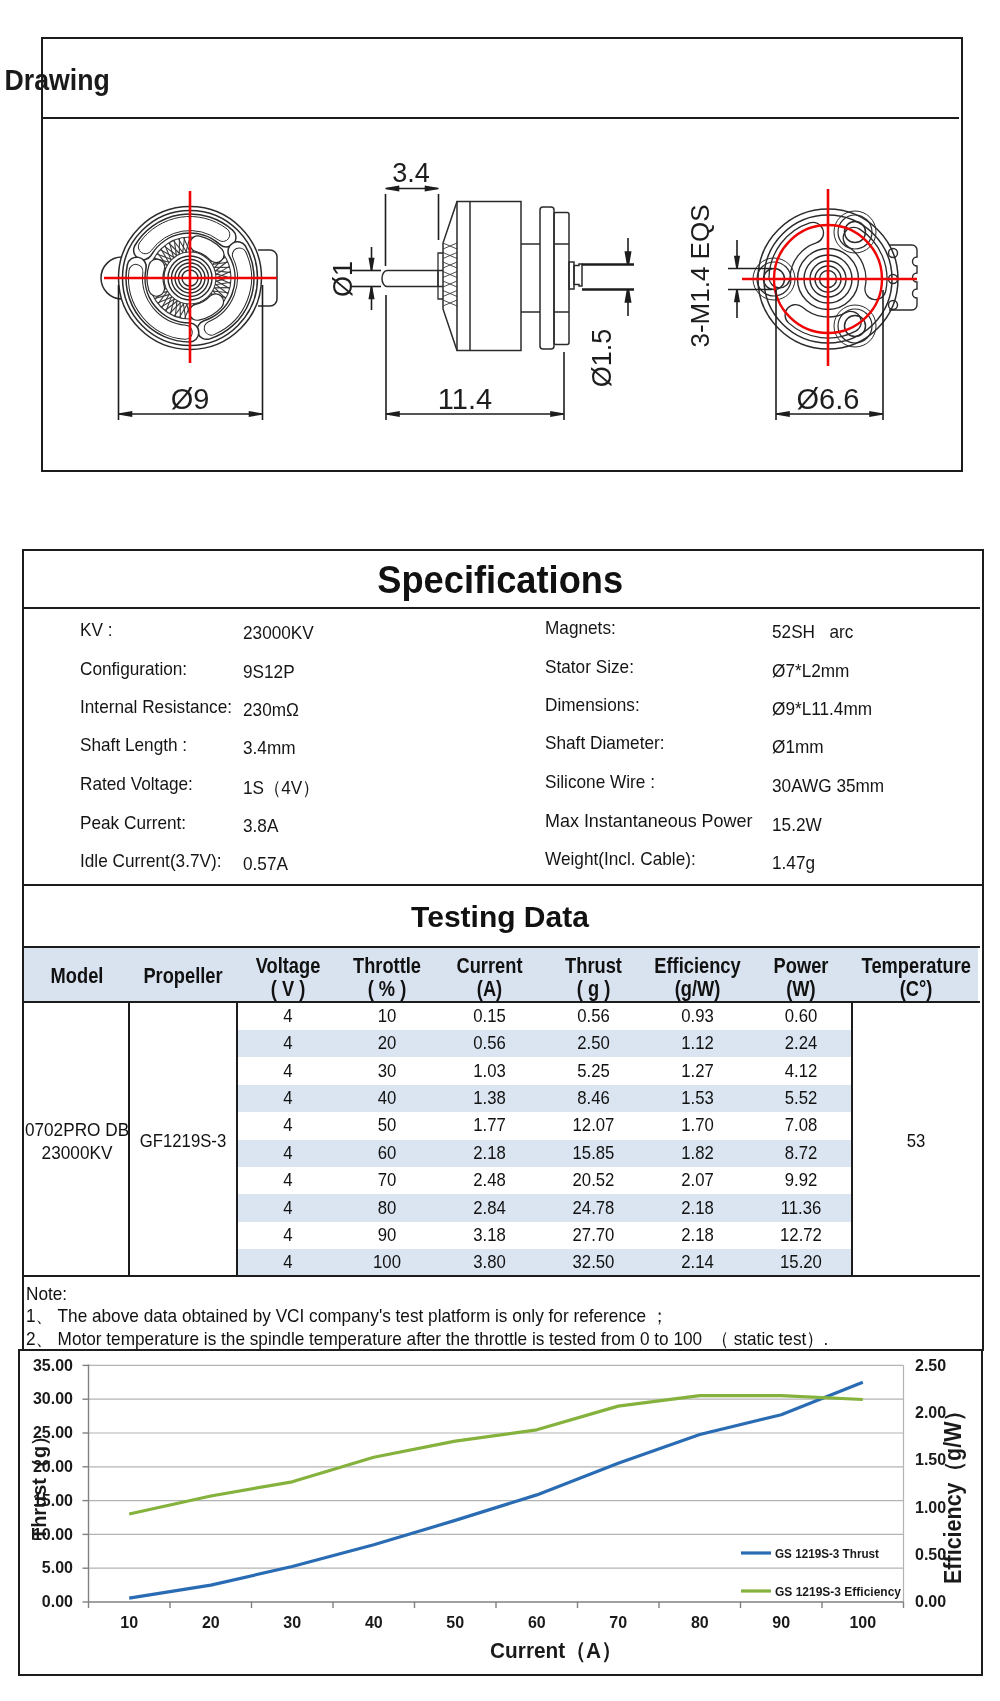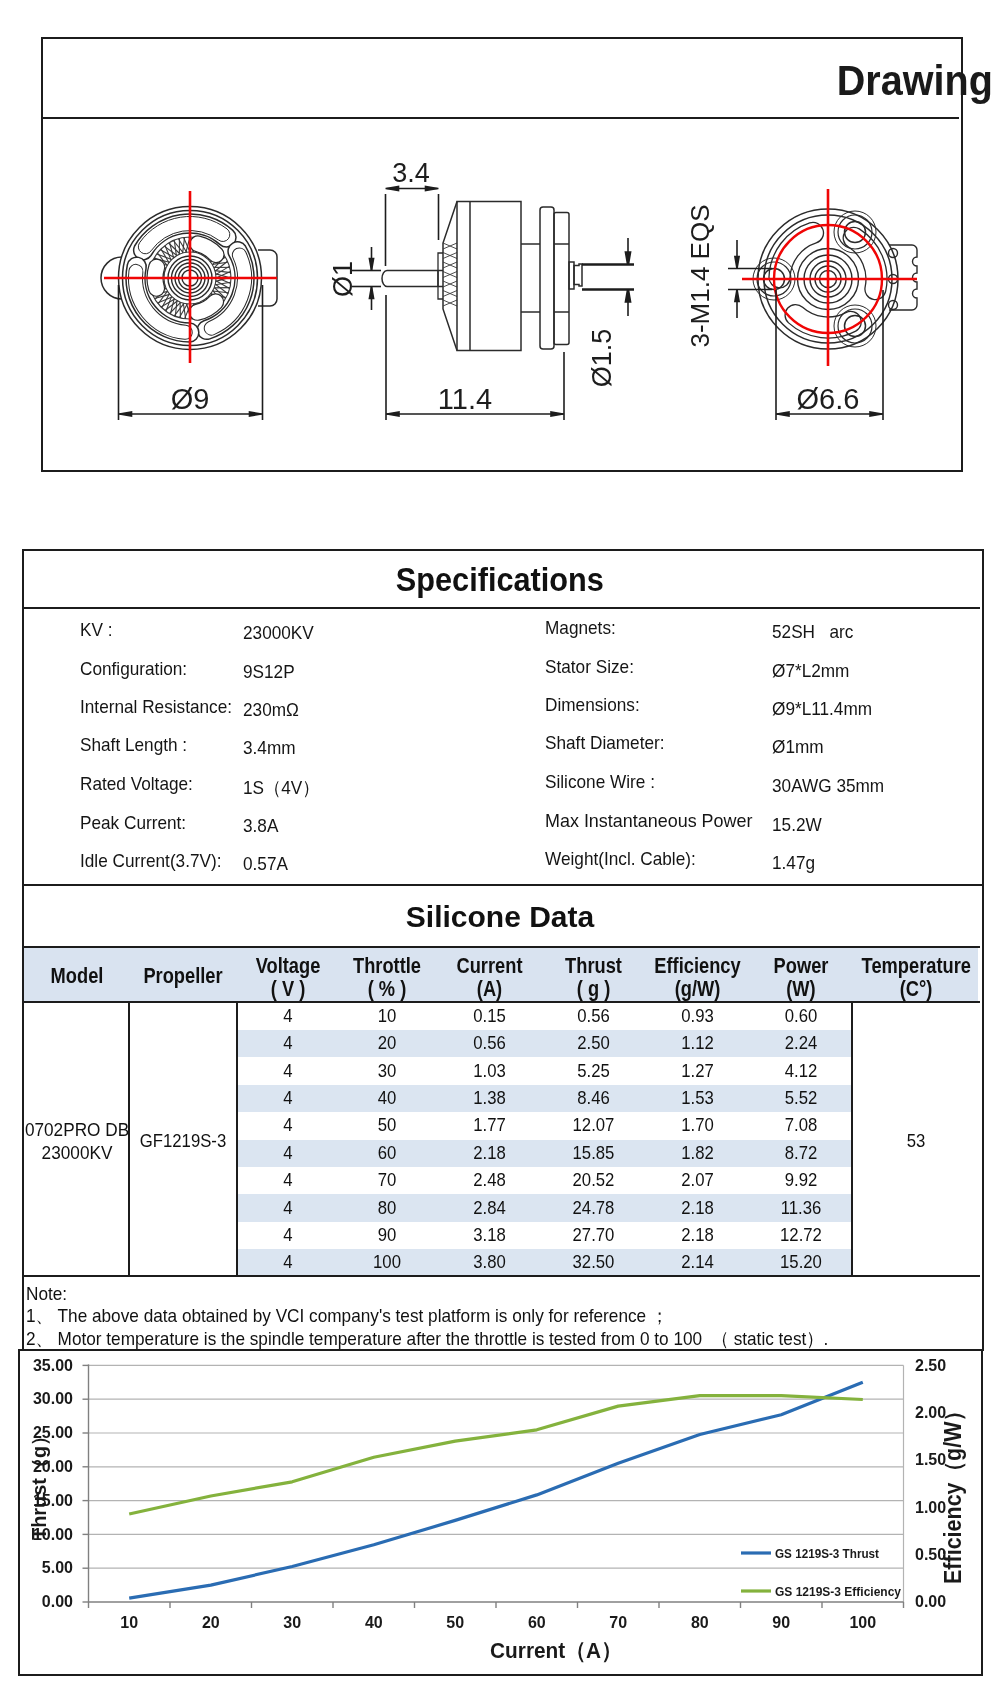--- a/index.html
+++ b/index.html
@@ -10,21 +10,21 @@
   .ctrl{transform:translateY(-50%) scaleX(0.93);transform-origin:0 50%;white-space:nowrap;font-size:18.5px;}
   .ctrx{transform:translateY(-50%) scaleX(0.88);white-space:nowrap;}
   .ctrh{transform:translateY(-50%) scaleX(0.85);white-space:nowrap;}
 </style>
 </head>
 <body>
 <div id="page">
 
 <div class="abs" style="left:41px;top:37px;width:918px;height:431px;border:2px solid #1c1c1c;"></div>
 
-<div class="abs ctr" style="left:0px;top:80px;width:1000px;text-align:right;font-size:43px;font-weight:bold;color:#1a1a1a;"><span style="display:inline-block;transform:scaleX(0.92);transform-origin:50% 50%;">Drawing</span></div>
+<div class="abs ctr" style="left:0px;top:80px;width:1000px;text-align:left;font-size:29px;font-weight:bold;color:#1a1a1a;"><span style="display:inline-block;transform:scaleX(0.92);transform-origin:50% 50%;">Drawing</span></div>
 
 
 <div class="abs" style="left:41px;top:117px;width:918px;height:2px;background:#1c1c1c;"></div>
 
 <svg class="abs" style="left:0;top:0;" width="1000" height="480" viewBox="0 0 1000 480">
 
 <g stroke="#2b2b2b" fill="none" stroke-width="1.5">
 <circle cx="190" cy="278" r="71.5"></circle>
 <circle cx="190" cy="278" r="67.5"></circle>
 </g>
@@ -325,21 +325,21 @@
 <line x1="776" y1="414" x2="883" y2="414"></line>
 <polygon points="777,414 789,411.9 789,416.1"></polygon>
 <polygon points="882,414 870,411.9 870,416.1"></polygon>
 </g>
 <text x="828" y="409" font-size="29" fill="#1d1d1d" text-anchor="middle">Ø6.6</text>
 </svg>
 
 
 <div class="abs" style="left:22px;top:549px;width:958px;height:333px;border:2px solid #1c1c1c;"></div>
 
-<div class="abs ctr" style="left:0px;top:580px;width:1000px;text-align:center;font-size:33px;font-weight:bold;color:#111;"><span style="display:inline-block;transform:scaleX(0.93);transform-origin:50% 50%;">Specifications</span></div>
+<div class="abs ctr" style="left:0px;top:580px;width:1000px;text-align:center;font-size:39px;font-weight:bold;color:#111;"><span style="display:inline-block;transform:scaleX(0.93);transform-origin:50% 50%;">Specifications</span></div>
 
 <div class="abs" style="left:22px;top:607px;width:958px;height:2px;background:#1c1c1c;"></div>
 
 <div id="specs" style="color:#151515;">
 
 <div class="abs ctrl" style="left:80px;top:630px;">KV&nbsp;:</div>
 <div class="abs ctrl" style="left:243px;top:633px;">23000KV</div>
 <div class="abs ctrl" style="left:545px;top:628px;">Magnets:</div>
 <div class="abs ctrl" style="left:772px;top:632px;">52SH&nbsp;&nbsp; arc</div>
 
@@ -369,21 +369,21 @@
 <div class="abs ctrl" style="left:772px;top:825px;">15.2W</div>
 
 <div class="abs ctrl" style="left:80px;top:861px;">Idle Current(3.7V):</div>
 <div class="abs ctrl" style="left:243px;top:864px;">0.57A</div>
 <div class="abs ctrl" style="left:545px;top:859px;">Weight(Incl. Cable):</div>
 <div class="abs ctrl" style="left:772px;top:863px;">1.47g</div>
 </div>
 
 <div class="abs" style="left:22px;top:884px;width:958px;height:462.5px;border:2px solid #1c1c1c;"></div>
 
-<div class="abs ctr" style="left:0px;top:917px;width:1000px;text-align:center;font-size:30px;font-weight:bold;color:#111;">Silicone Data</div>
+<div class="abs ctr" style="left:0px;top:917px;width:1000px;text-align:center;font-size:30px;font-weight:bold;color:#111;">Testing Data</div>
 
 <div id="ttable">
 
 <div class="abs" style="left:24px;top:948px;width:954px;height:54px;background:#d9e3f0;"></div>
 
 <div class="abs" style="left:22px;top:946px;width:958px;height:2px;background:#1c1c1c;"></div>
 
 <div class="abs" style="left:22px;top:1001px;width:958px;height:2px;background:#1c1c1c;"></div>
 
 <div id="thead" style="font-size:21.5px;font-weight:bold;color:#111;">

